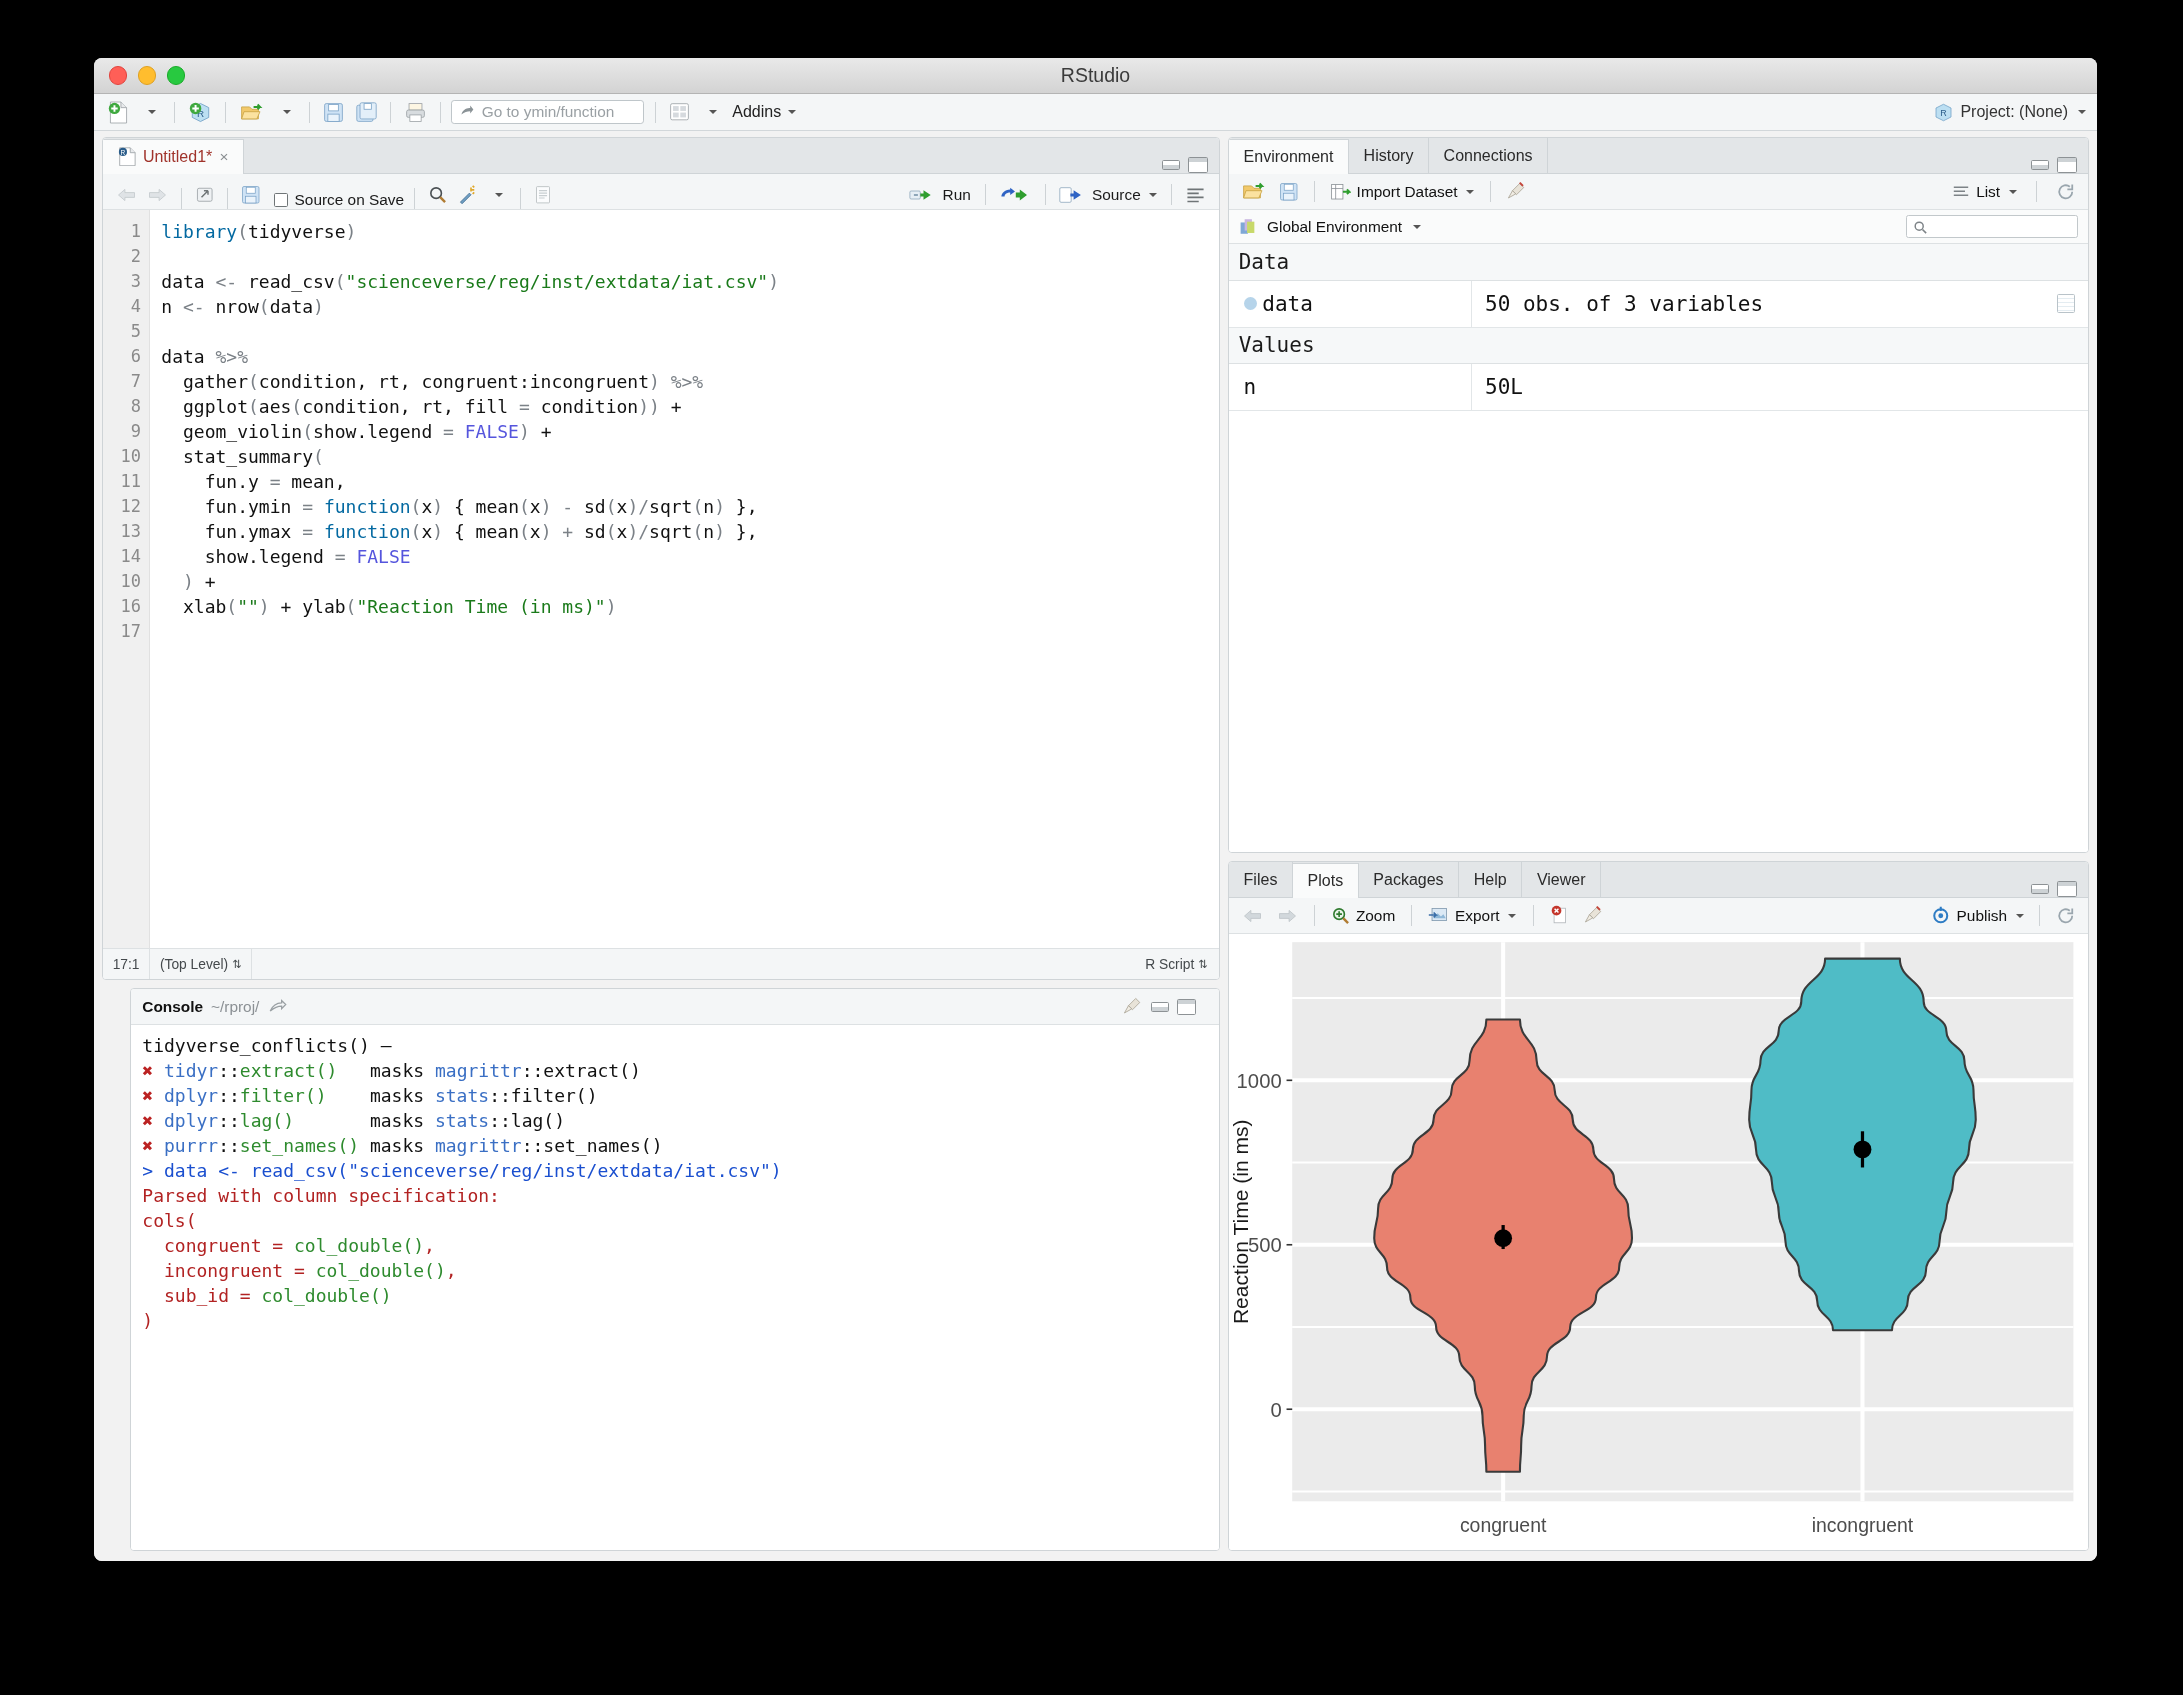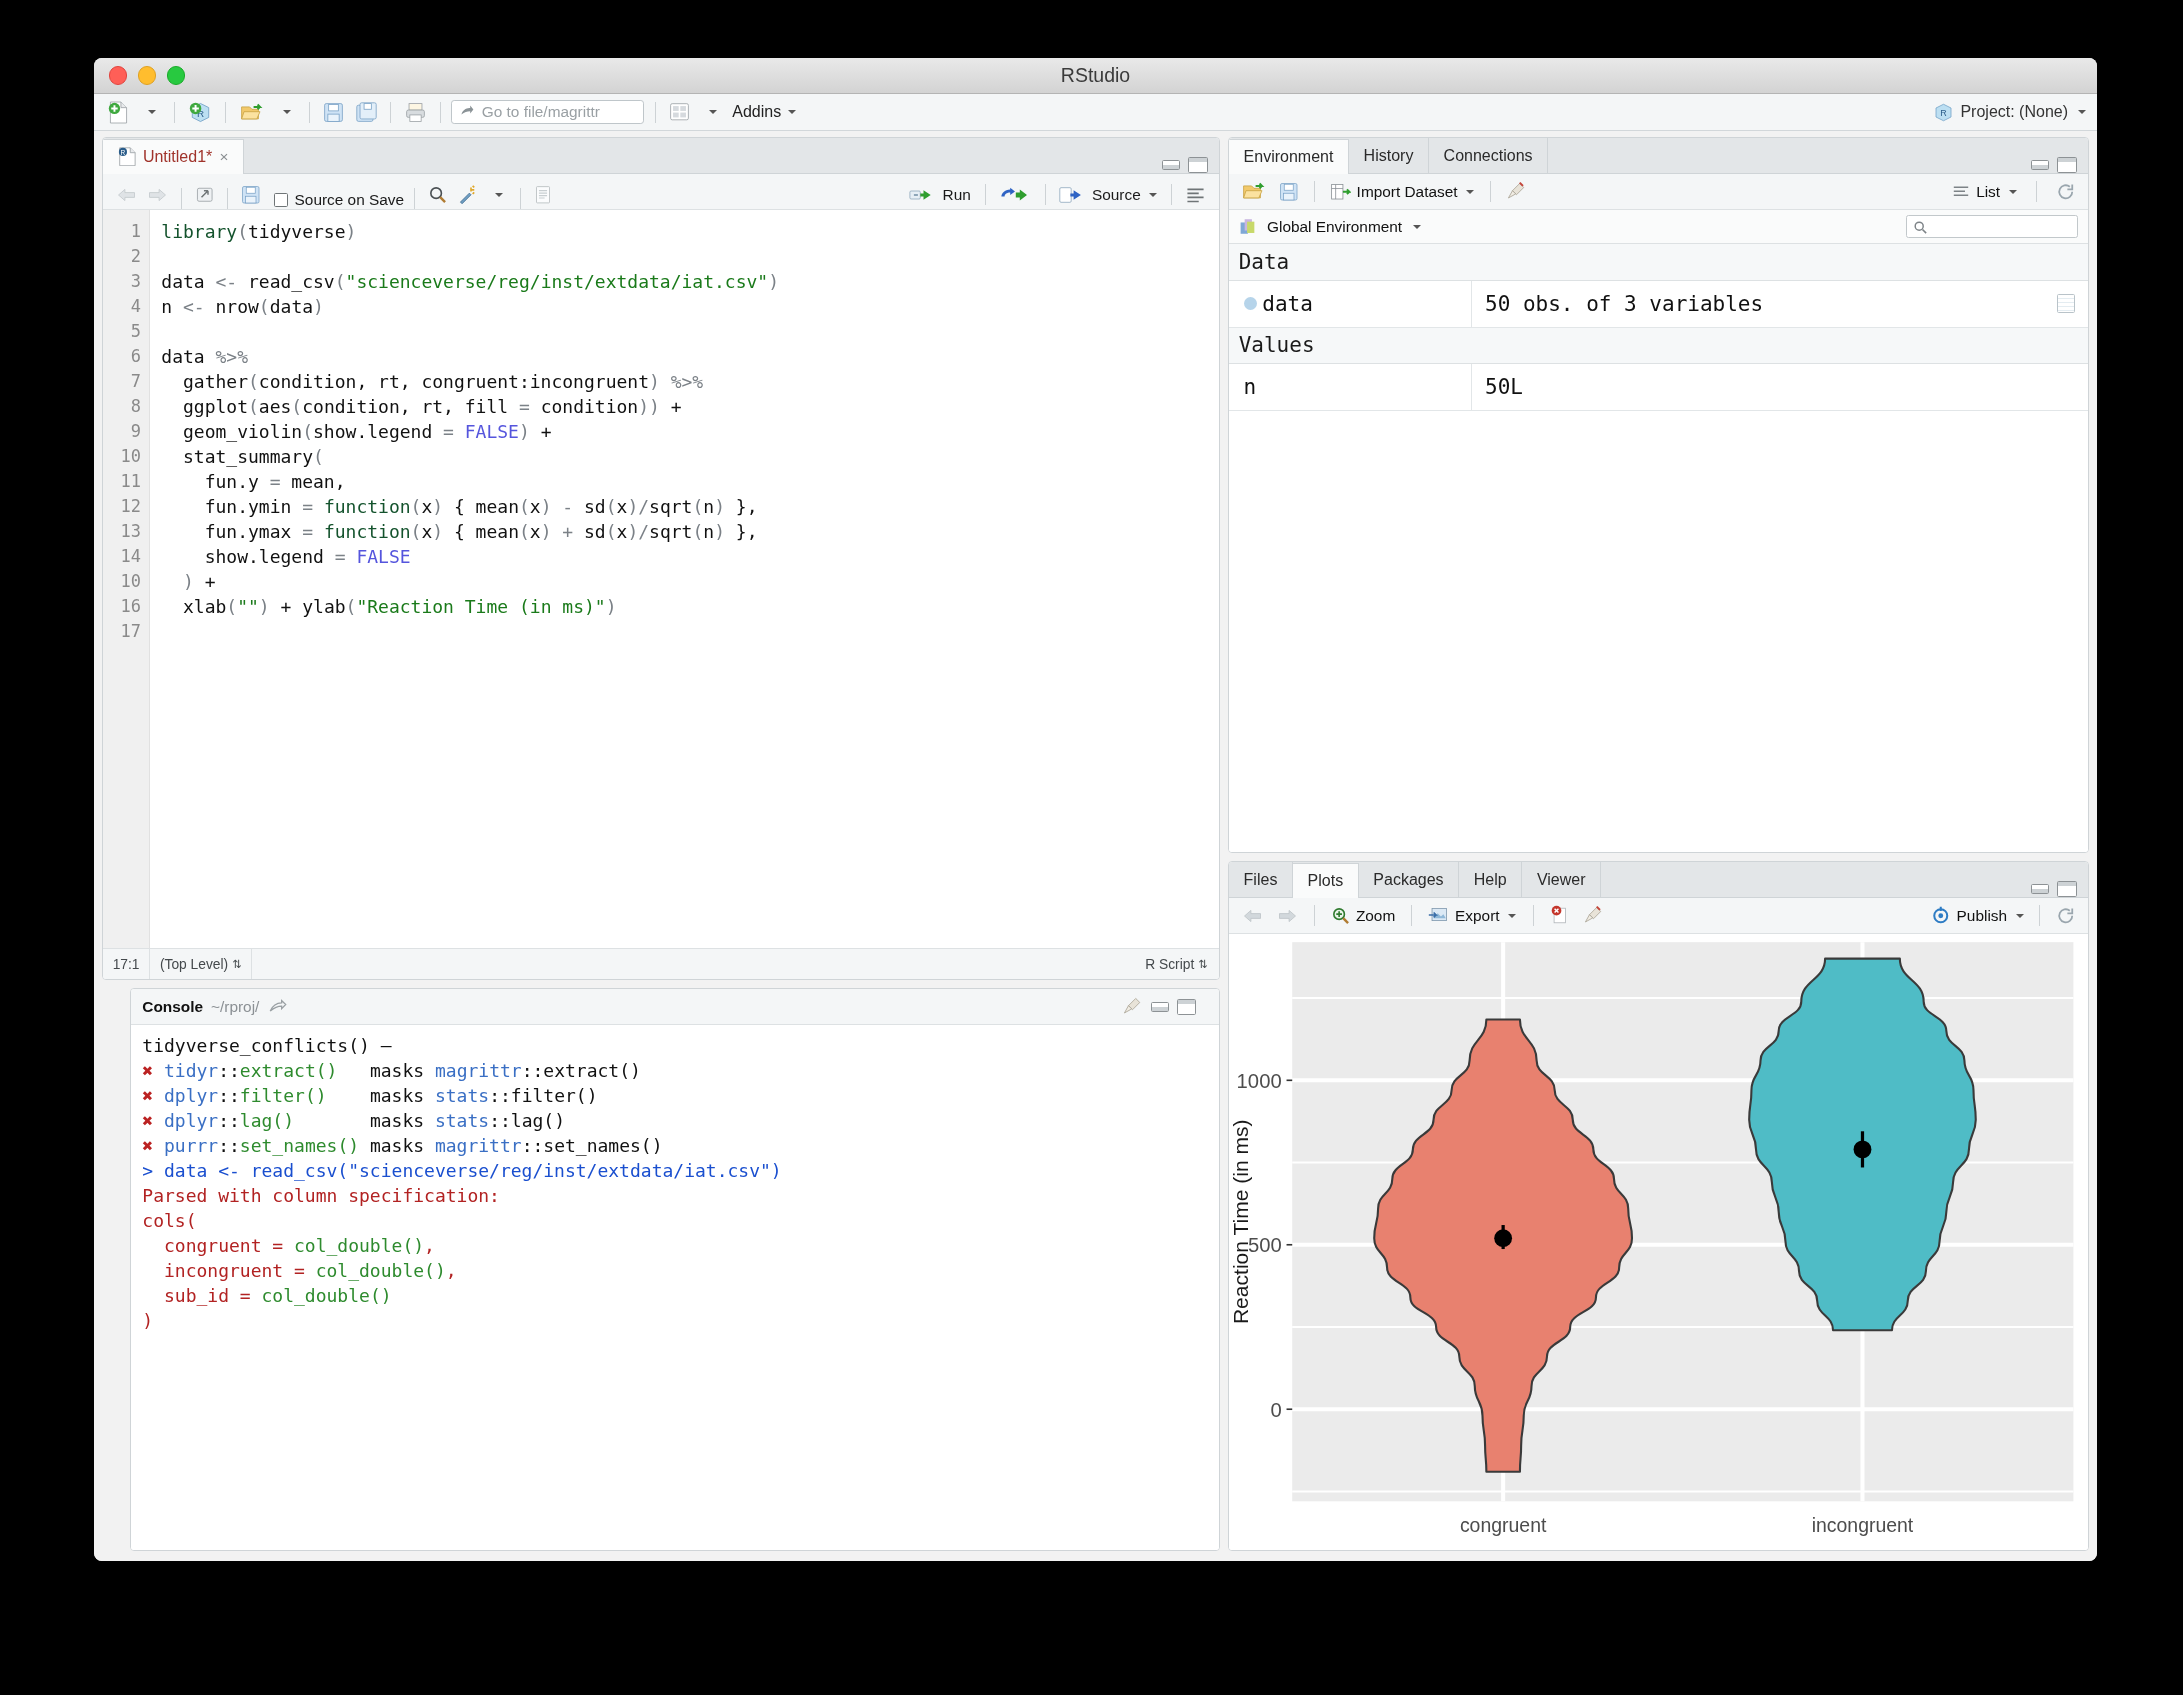--- a/index.html
+++ b/index.html
@@ -100,21 +100,21 @@
   .gutter {
     width: 47px; background:#f0f0f0; border-right:0.8px solid #e1e1e1;
     text-align:right; padding: 9px 8px 0 0;
     font-family:"DejaVu Sans Mono", monospace; font-size:17px; color:#8a8a8a; line-height:25px;
   }
   .code {
     flex:1; padding: 9px 0 0 11.3px;
     font-family:"DejaVu Sans Mono", monospace; font-size:18px; line-height:25px;
     color:#111; white-space:pre;
   }
-  .k-fn { color:#14532d; }
+  .k-fn { color:#0369a1; }
   .k-str { color:#1a7a1a; }
   .k-par { color:#7b8187; }
   .k-op { color:#7b8187; }
   .k-const { color:#5555dd; }
   .statusbar {
     height: 31px; background:#f4f6f7; border-top:0.8px solid #dde1e3;
     display:flex; align-items:center; font-size:13.8px; color:#44494c;
   }
   .sb-cell { padding: 0 9.7px; border-right:0.8px solid #dde1e3; height:100%; display:flex; align-items:center; gap:4px;}
   .sb-right { margin-left:auto; padding:0 11.3px; display:flex; align-items:center; gap:4px;}
@@ -241,21 +241,21 @@
           <rect x="5" y="2" width="16" height="8" fill="#fdf6e3" stroke="#9aa0a4"></rect>
           <rect x="2" y="10" width="22" height="9" rx="2" fill="#d8dcdf" stroke="#9aa0a4"></rect>
           <rect x="6" y="16" width="14" height="8" fill="#fff" stroke="#9aa0a4"></rect>
         </svg>
     </div>
     <div class="tb-sep"></div>
     <div class="gotofile">
       <svg width="16" height="16" viewBox="0 0 20 20">
           <path d="M3 13c2-7 8-8 11-8V2l4 5-4 5V9c-4 0-7 1-11 4z" fill="#8b9397"></path>
         </svg>
-      <span x="Go to file/function">Go to file/magrittr</span>
+      <span x="Go to file/function">Go to ymin/function</span>
     </div>
     <div class="tb-sep"></div>
     <div class="tb-btn">
       <svg width="21" height="19.5" viewBox="0 0 26 24">
           <rect x="2" y="2" width="22" height="20" rx="2" fill="#fff" stroke="#9aa0a4"></rect>
           <rect x="5" y="5" width="7" height="6" fill="#d6dade"></rect>
           <rect x="14" y="5" width="7" height="6" fill="#d6dade"></rect>
           <rect x="5" y="13" width="7" height="6" fill="#d6dade"></rect>
           <rect x="14" y="13" width="7" height="6" fill="#d6dade"></rect>
         </svg>

